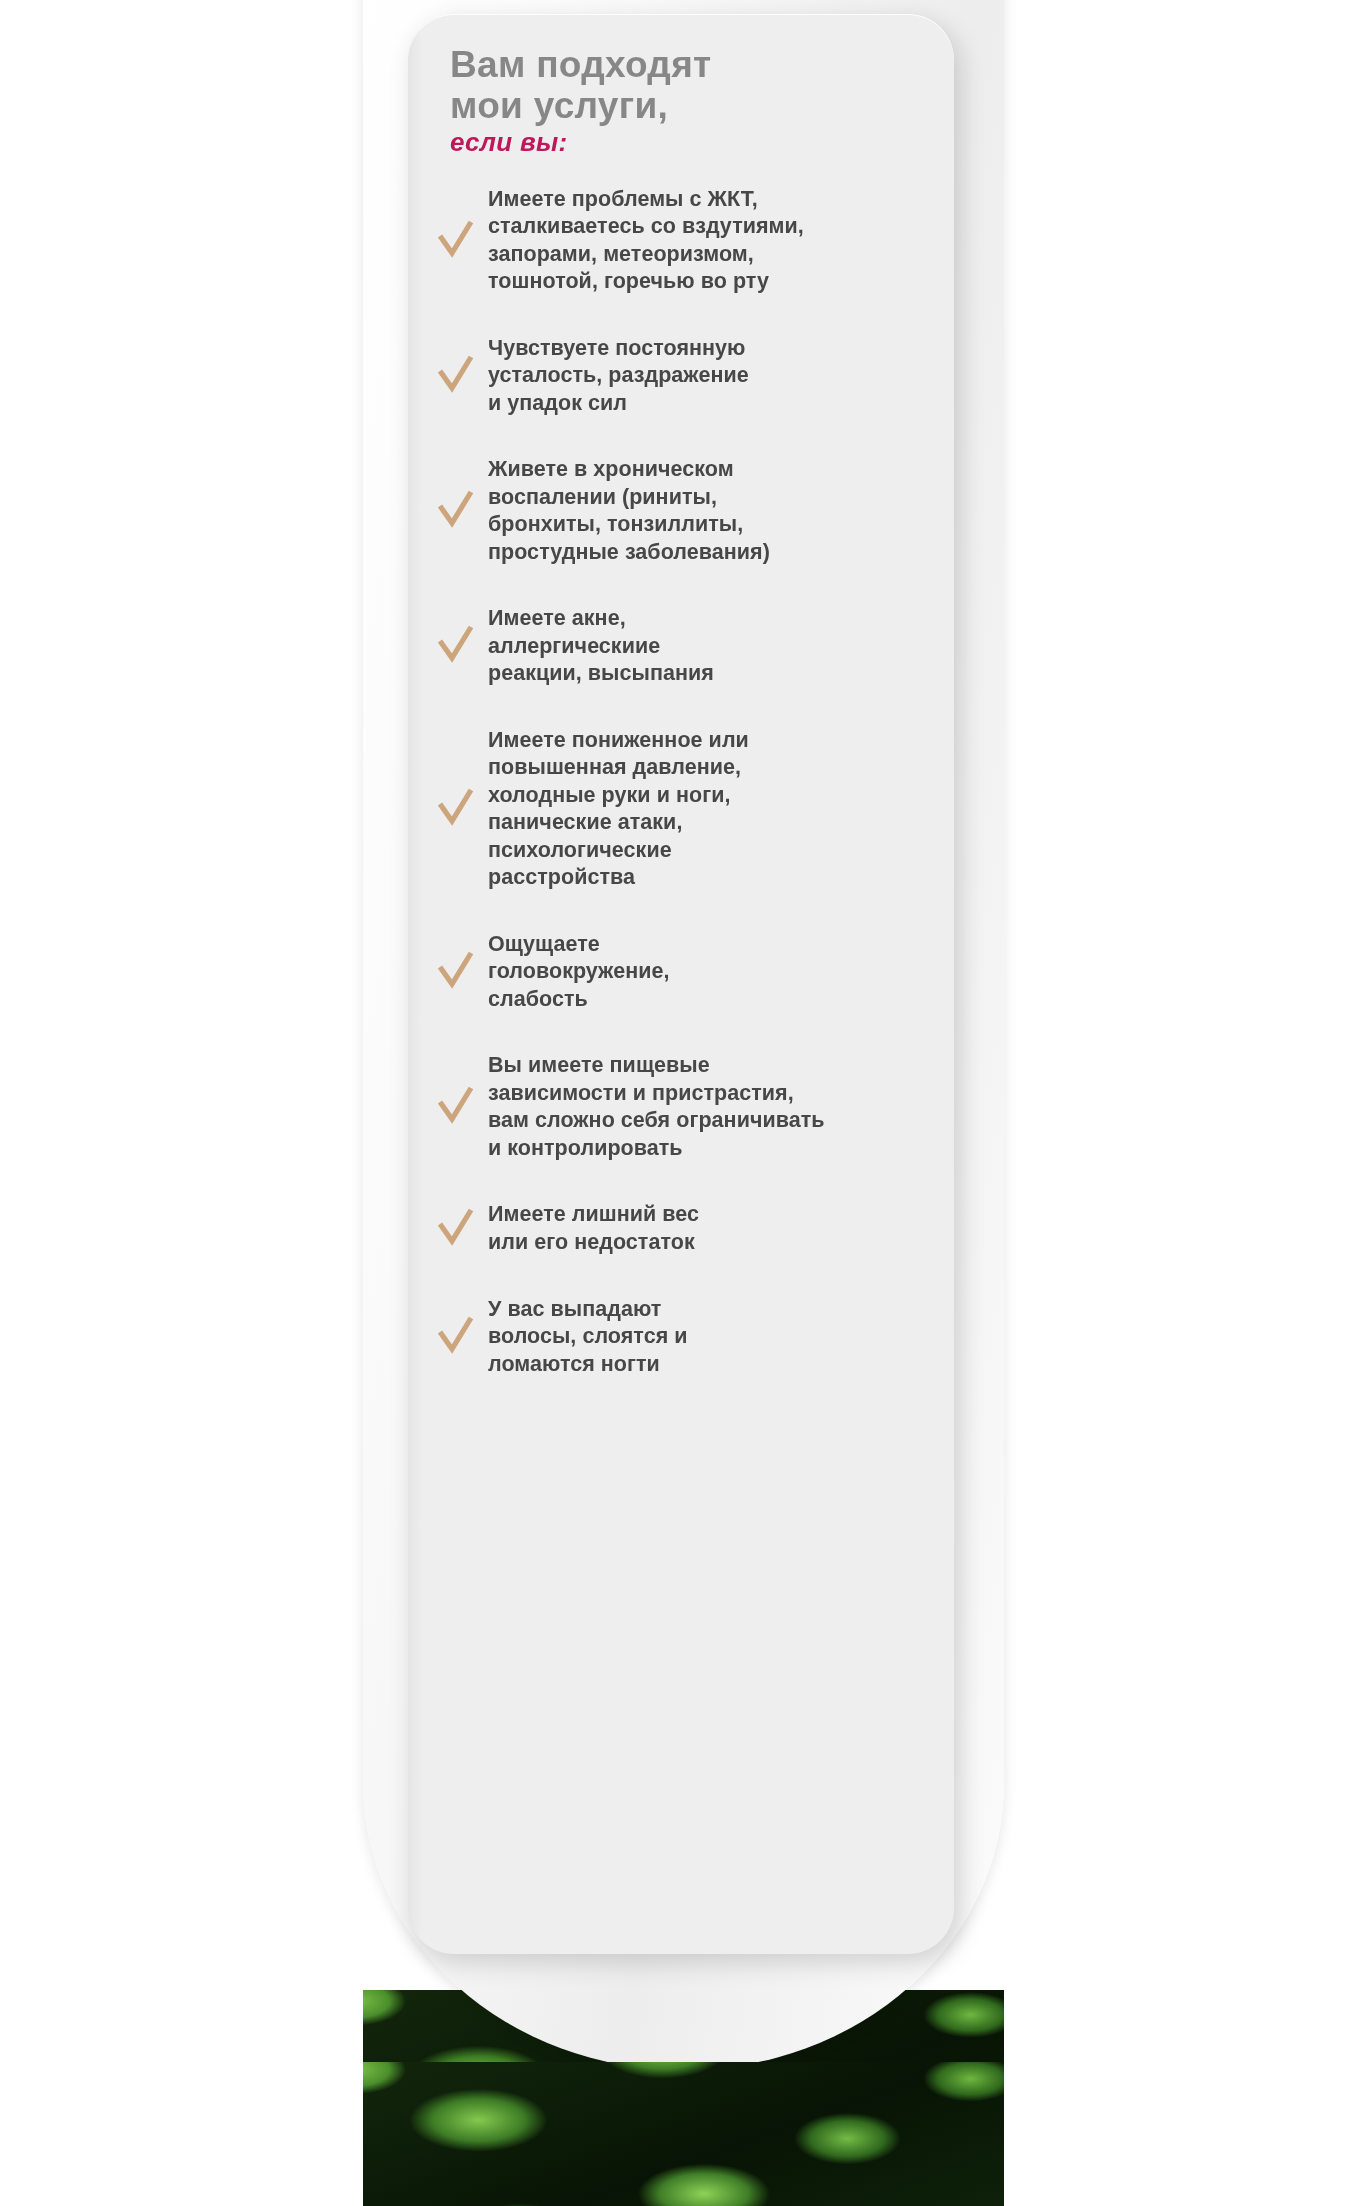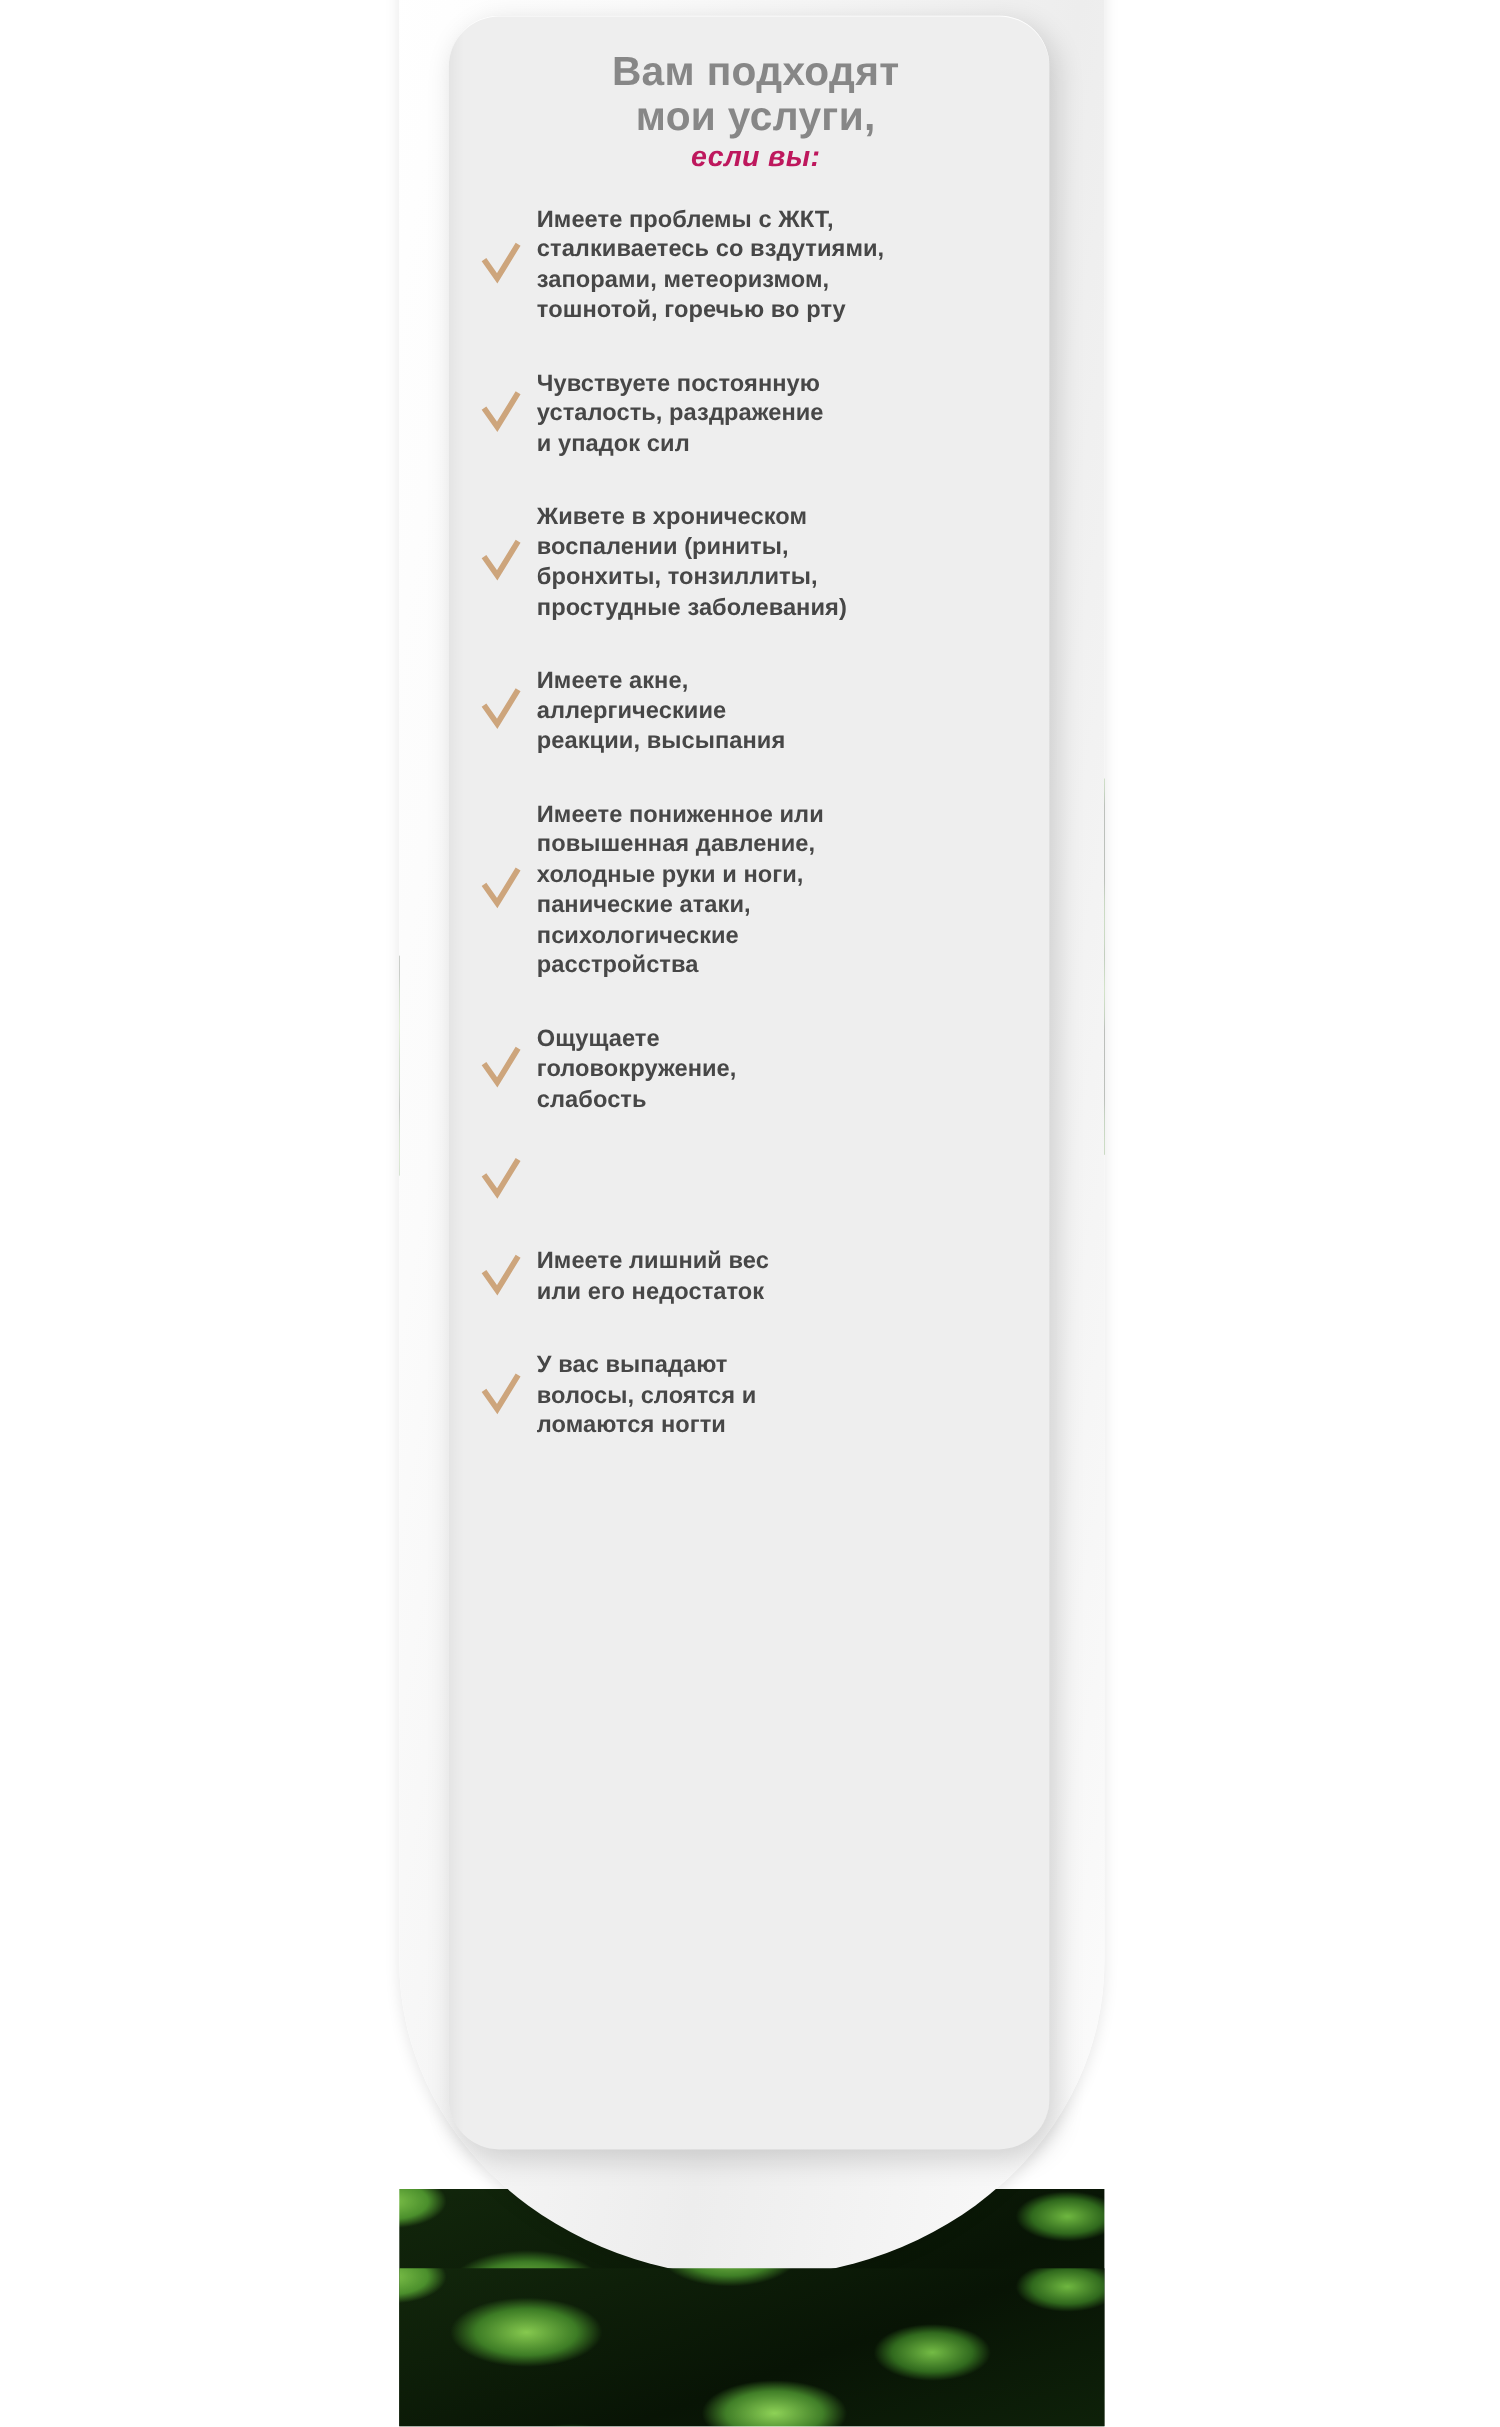--- a/index.html
+++ b/index.html
@@ -116,21 +116,21 @@
     content: "";
     position: absolute;
     left: 0; top: 0; bottom: 0;
     width: 14px;
     background: linear-gradient(90deg, rgba(0,0,0,0.045), rgba(0,0,0,0));
     pointer-events: none;
   }
 
   
   #title-block {
-    text-align: center;
+    text-align: left;
     padding: 30px 30px 0 42px;
   }
 
   .title-line {
     display: block;
     font-size: 37px;
     font-weight: bold;
     line-height: 1.12;
     letter-spacing: 0.3px;
     color: #878787;
@@ -280,20 +280,24 @@
 слабость</span>
       </li>
 
 
       <li class="item">
         <span class="check-icon">
           <svg viewBox="0 0 46 46" aria-hidden="true">
               <path d="M8 20 L20 37 L39 6" fill="none" stroke="#cda57c" stroke-width="5.2" stroke-linecap="butt" stroke-linejoin="miter"></path>
             </svg>
         </span>
+        <span class="item-text">Вы имеете пищевые
+зависимости и пристрастия,
+вам сложно себя ограничивать
+и контролировать</span>
       </li>
 
       <li class="item">
         <span class="check-icon">
           <svg viewBox="0 0 46 46" aria-hidden="true">
               <path d="M8 20 L20 37 L39 6" fill="none" stroke="#cda57c" stroke-width="5.2" stroke-linecap="butt" stroke-linejoin="miter"></path>
             </svg>
         </span>
         <span class="item-text">Имеете лишний вес
 или его недостаток</span>

